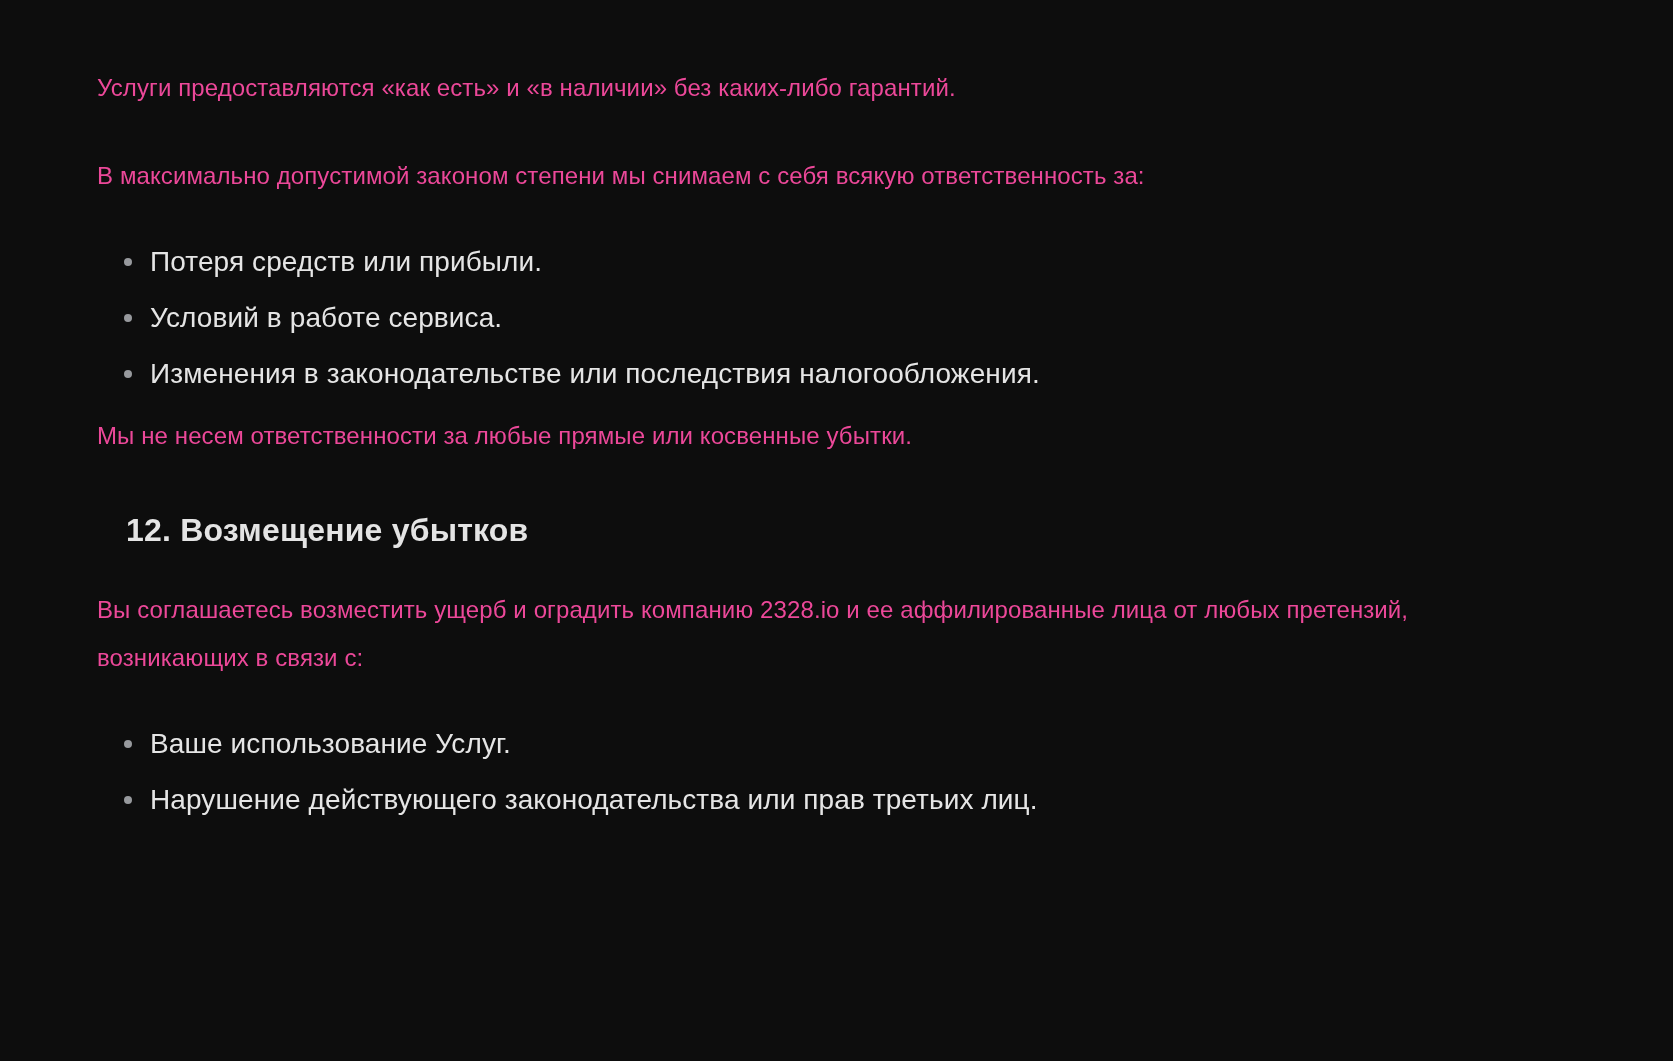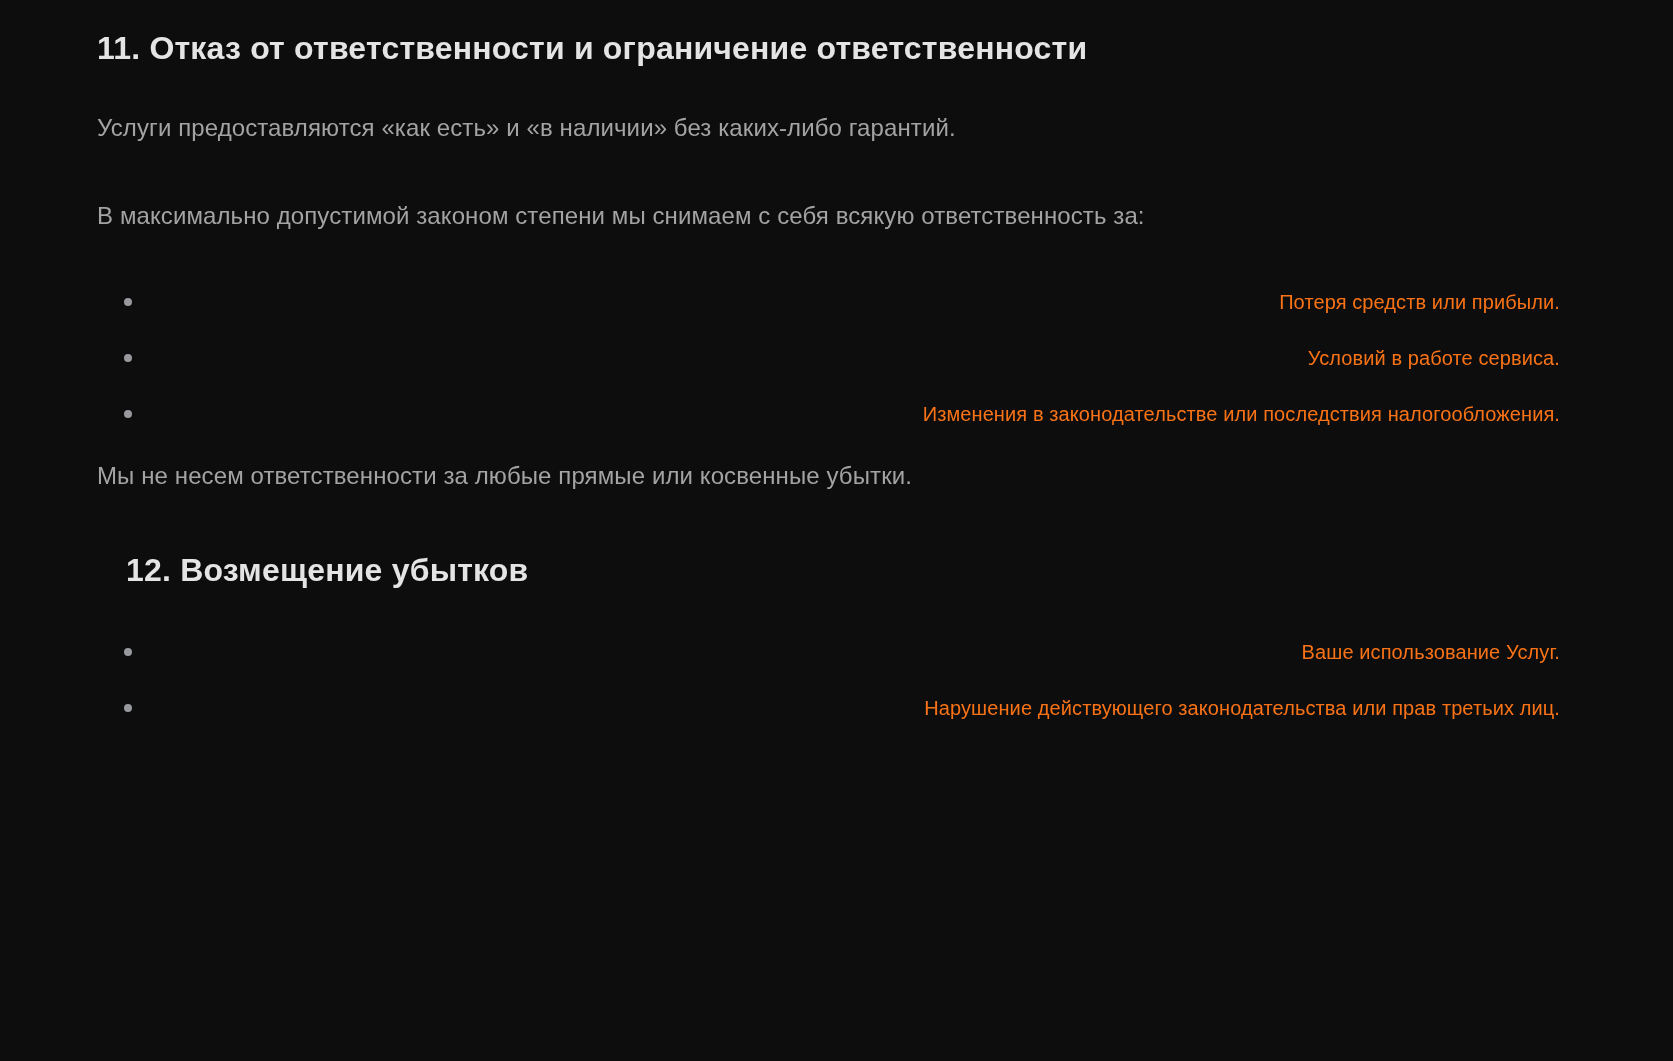--- a/index.html
+++ b/index.html
@@ -23,61 +23,59 @@
     font-size: 32px;
     line-height: 40px;
     font-weight: 700;
     color: #e4e4e4;
     letter-spacing: 0.2px;
   }
   .para {
     margin: 0;
     font-size: 24px;
     line-height: 48px;
-    color: #a3a3a3;
+    color: #ec4899;
     letter-spacing: 0.1px;
   }
   .para .para-line { display: block; }
   .p-after-heading { margin-top: 36px; }
   .p-mid           { margin-top: 40px; }
   .p-after-list    { margin-top: 18px; }
   .h-later         { margin-top: 50px; margin-left: 29px; }
   .bullet-list {
     list-style: none;
     margin: 44px 0 0 0;
     padding: 0;
   }
   .bullet-list.second { }
   .bullet-item {
     position: relative;
     padding-left: 53px;
-    font-size: 20px;
+    font-size: 28px;
     line-height: 36px;
-    color: #f97316;
+    color: #e5e5e5;
     letter-spacing: 0.1px;
     margin-bottom: 20px;
-    text-align: right;
   }
   .bullet-dot {
     position: absolute;
     left: 27px;
     top: 14px;
     width: 8px;
     height: 8px;
     border-radius: 50%;
     background: #97999d;
   }
 </style>
 </head>
 <body>
 
 <main class="content">
 
   <section>
-    <h2 class="section-heading">11. Отказ от ответственности и ограничение ответственности</h2>
 
     <p class="para p-after-heading">Услуги предоставляются «как есть» и «в наличии» без каких-либо гарантий.</p>
 
     <p class="para p-mid">В максимально допустимой законом степени мы снимаем с себя всякую ответственность за:</p>
 
     <ul class="bullet-list">
       <li class="bullet-item">
         <span class="bullet-dot"></span>
         <span>Потеря средств или прибыли.</span>
       </li>
@@ -90,20 +88,24 @@
         <span>Изменения в законодательстве или последствия налогообложения.</span>
       </li>
     </ul>
 
     <p class="para p-after-list">Мы не несем ответственности за любые прямые или косвенные убытки.</p>
   </section>
 
   <section>
     <h2 class="section-heading h-later">12. Возмещение убытков</h2>
 
+    <p class="para p-after-heading">
+      <span class="para-line">Вы соглашаетесь возместить ущерб и оградить компанию 2328.io и ее аффилированные лица от любых претензий,</span>
+      <span class="para-line">возникающих в связи с:</span>
+    </p>
 
     <ul class="bullet-list second">
       <li class="bullet-item">
         <span class="bullet-dot"></span>
         <span>Ваше использование Услуг.</span>
       </li>
       <li class="bullet-item">
         <span class="bullet-dot"></span>
         <span>Нарушение действующего законодательства или прав третьих лиц.</span>
       </li>

